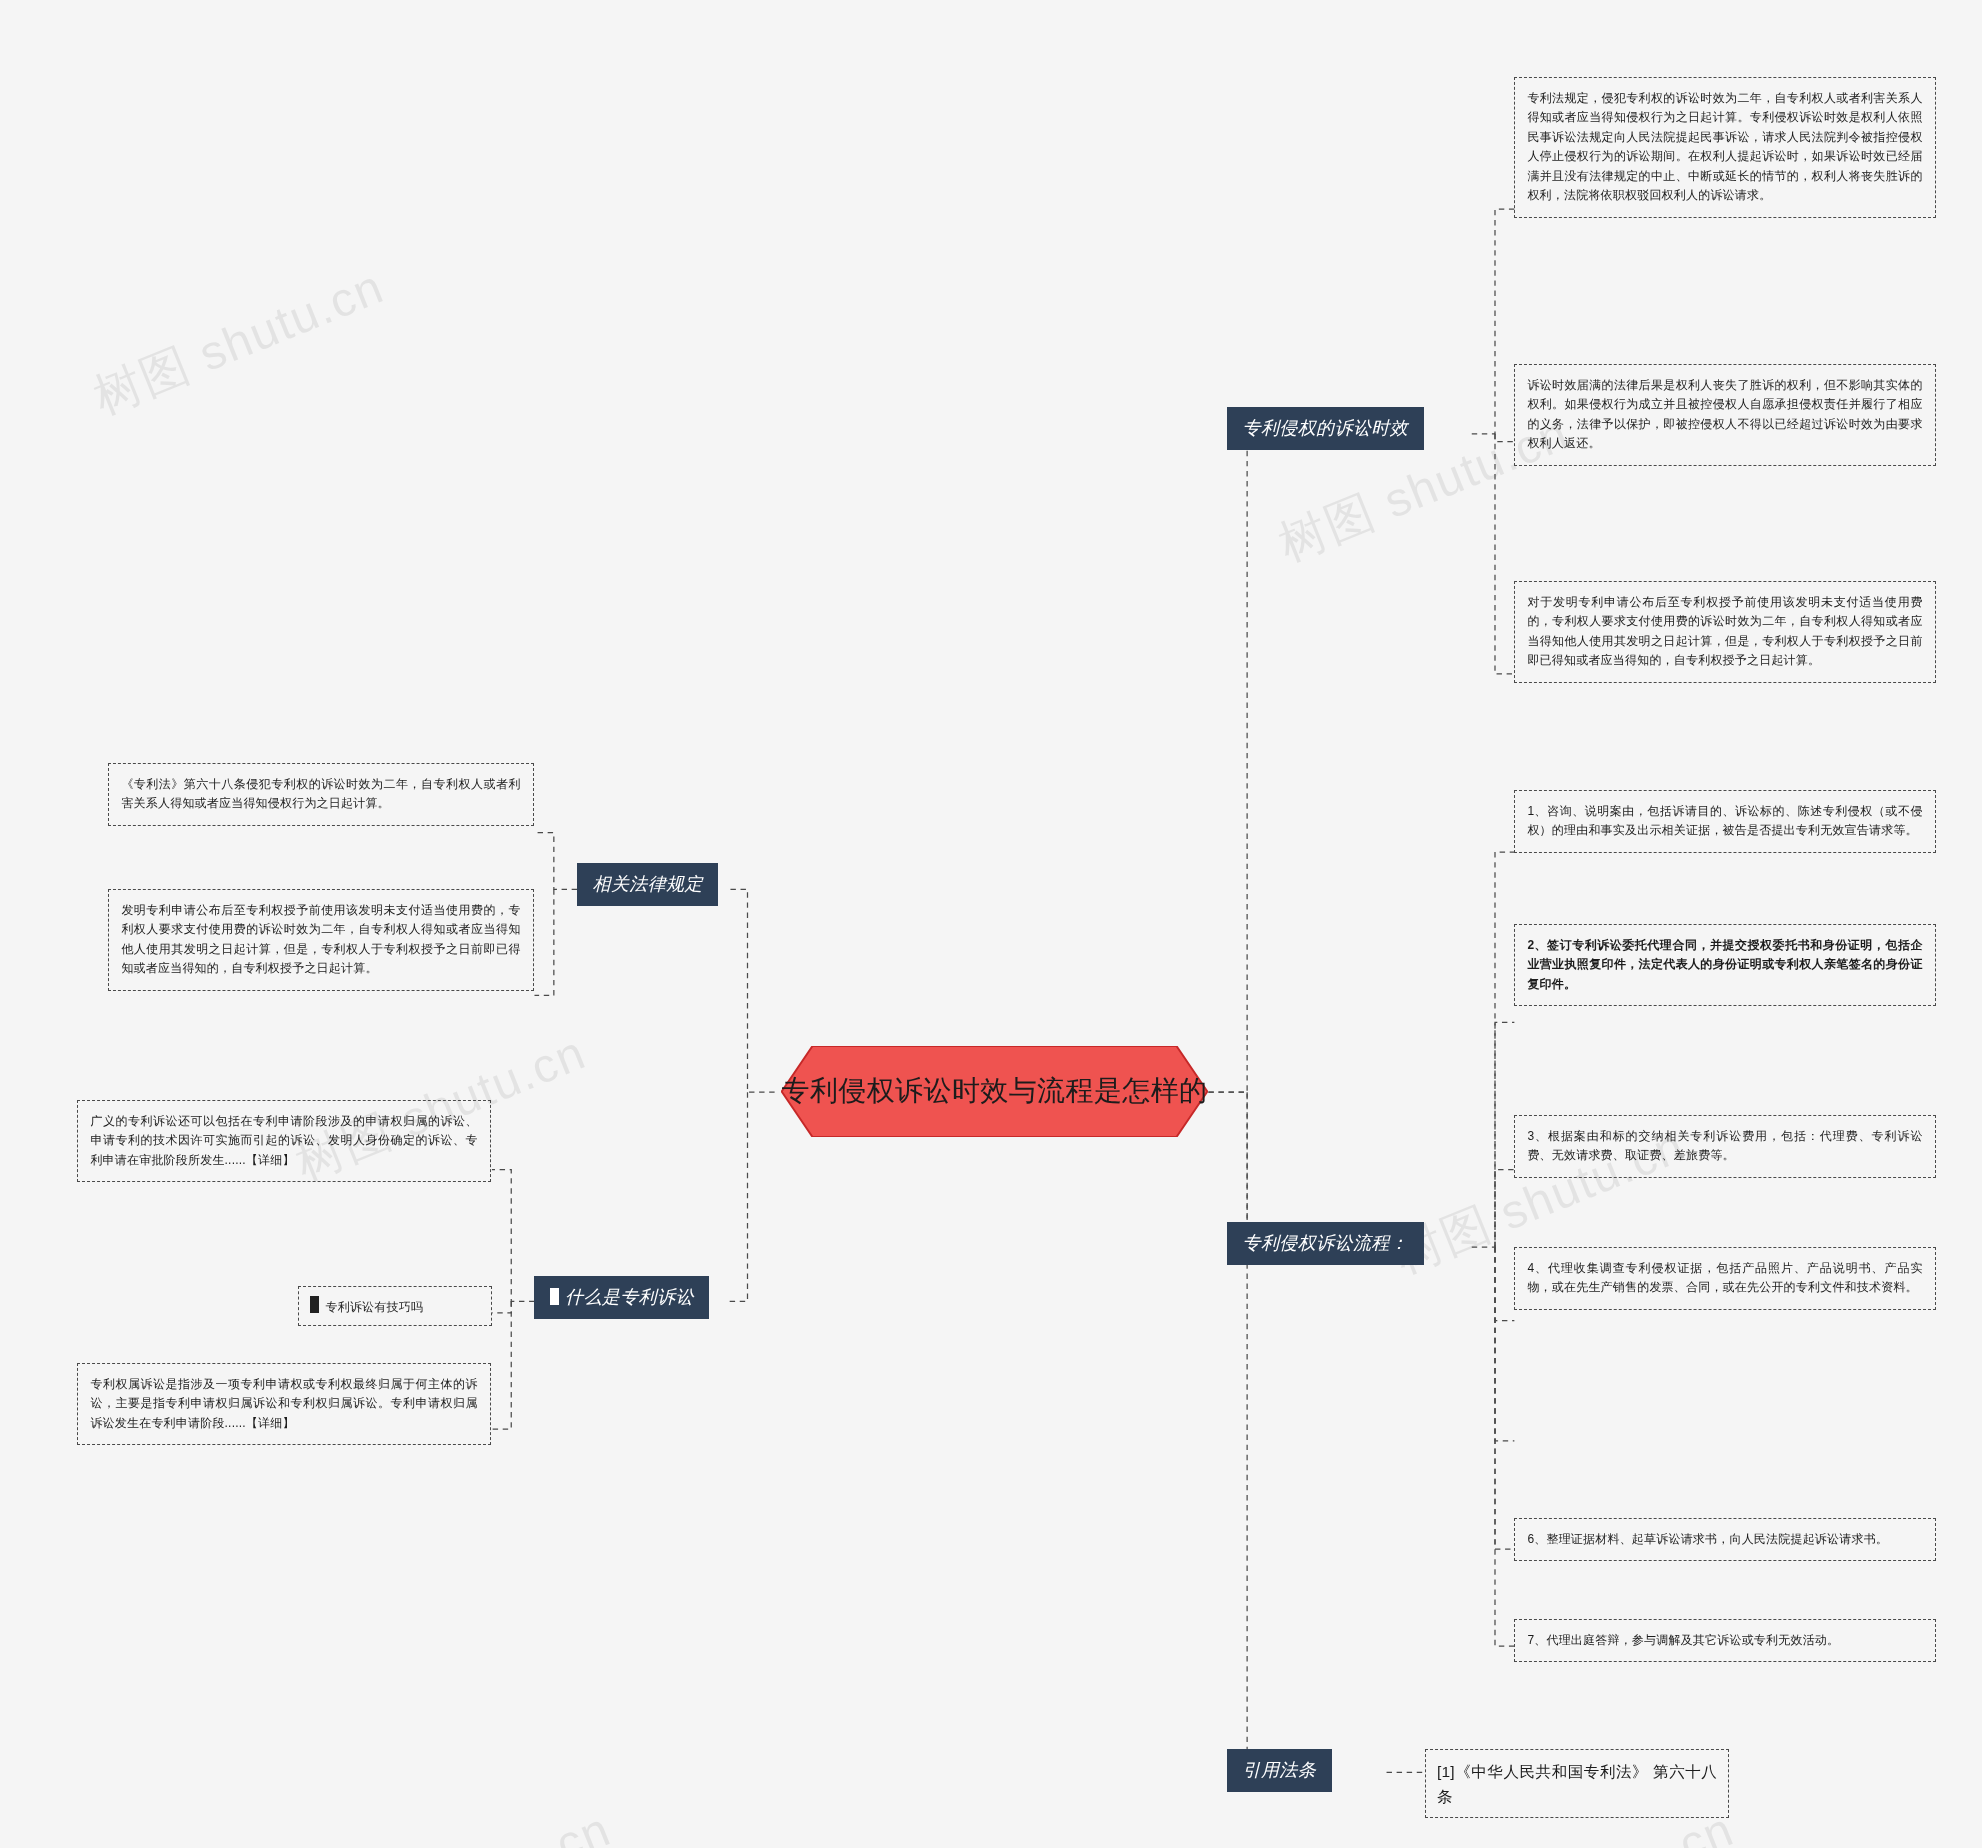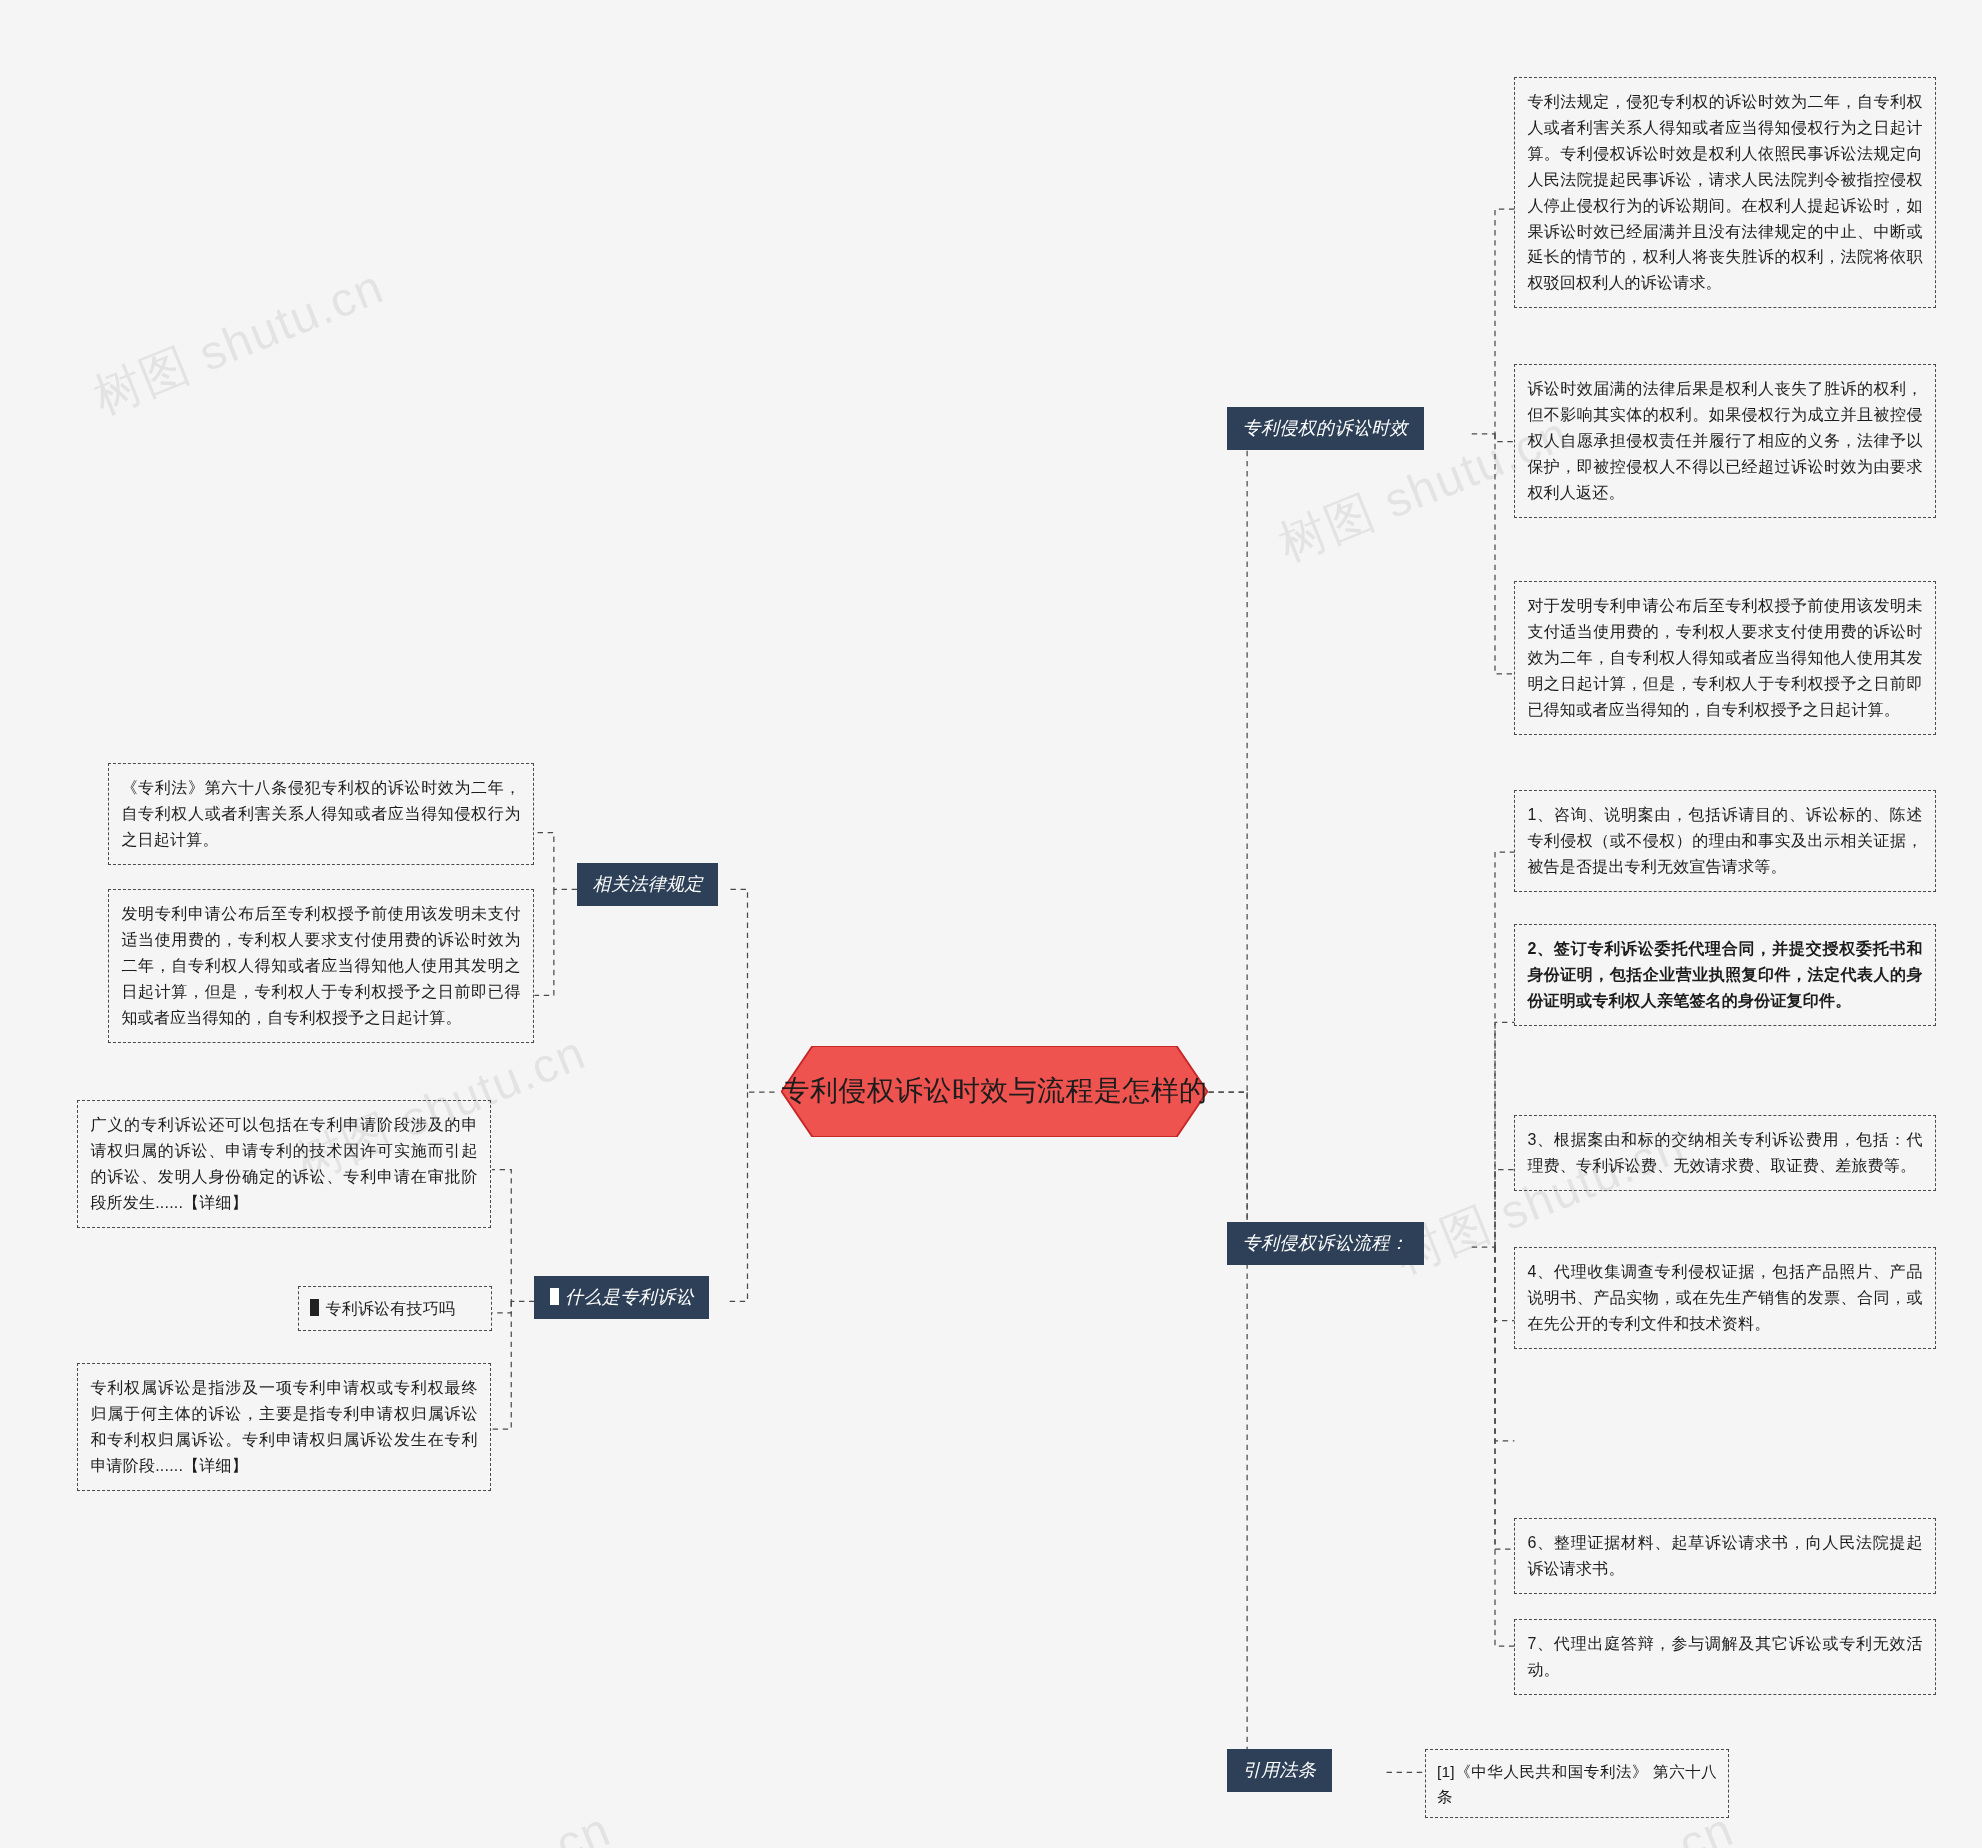--- a/index.html
+++ b/index.html
@@ -37,21 +37,21 @@
     pointer-events: none;
   }
   .node {
     position: absolute;
     box-sizing: border-box;
   }
   .leaf {
     border: 1.2px dashed #4a4a4a;
     background: transparent;
     padding: 11px 12.4px;
-    font-size: 16px;
+    font-size: 12px;
     line-height: 1.62;
     color: #1c1c1c;
     text-align: justify;
     letter-spacing: 0.2px;
   }
   .branch {
     background: #2e4057;
     color: #ffffff;
     font-size: 18px;
     padding: 10px 15.5px;

